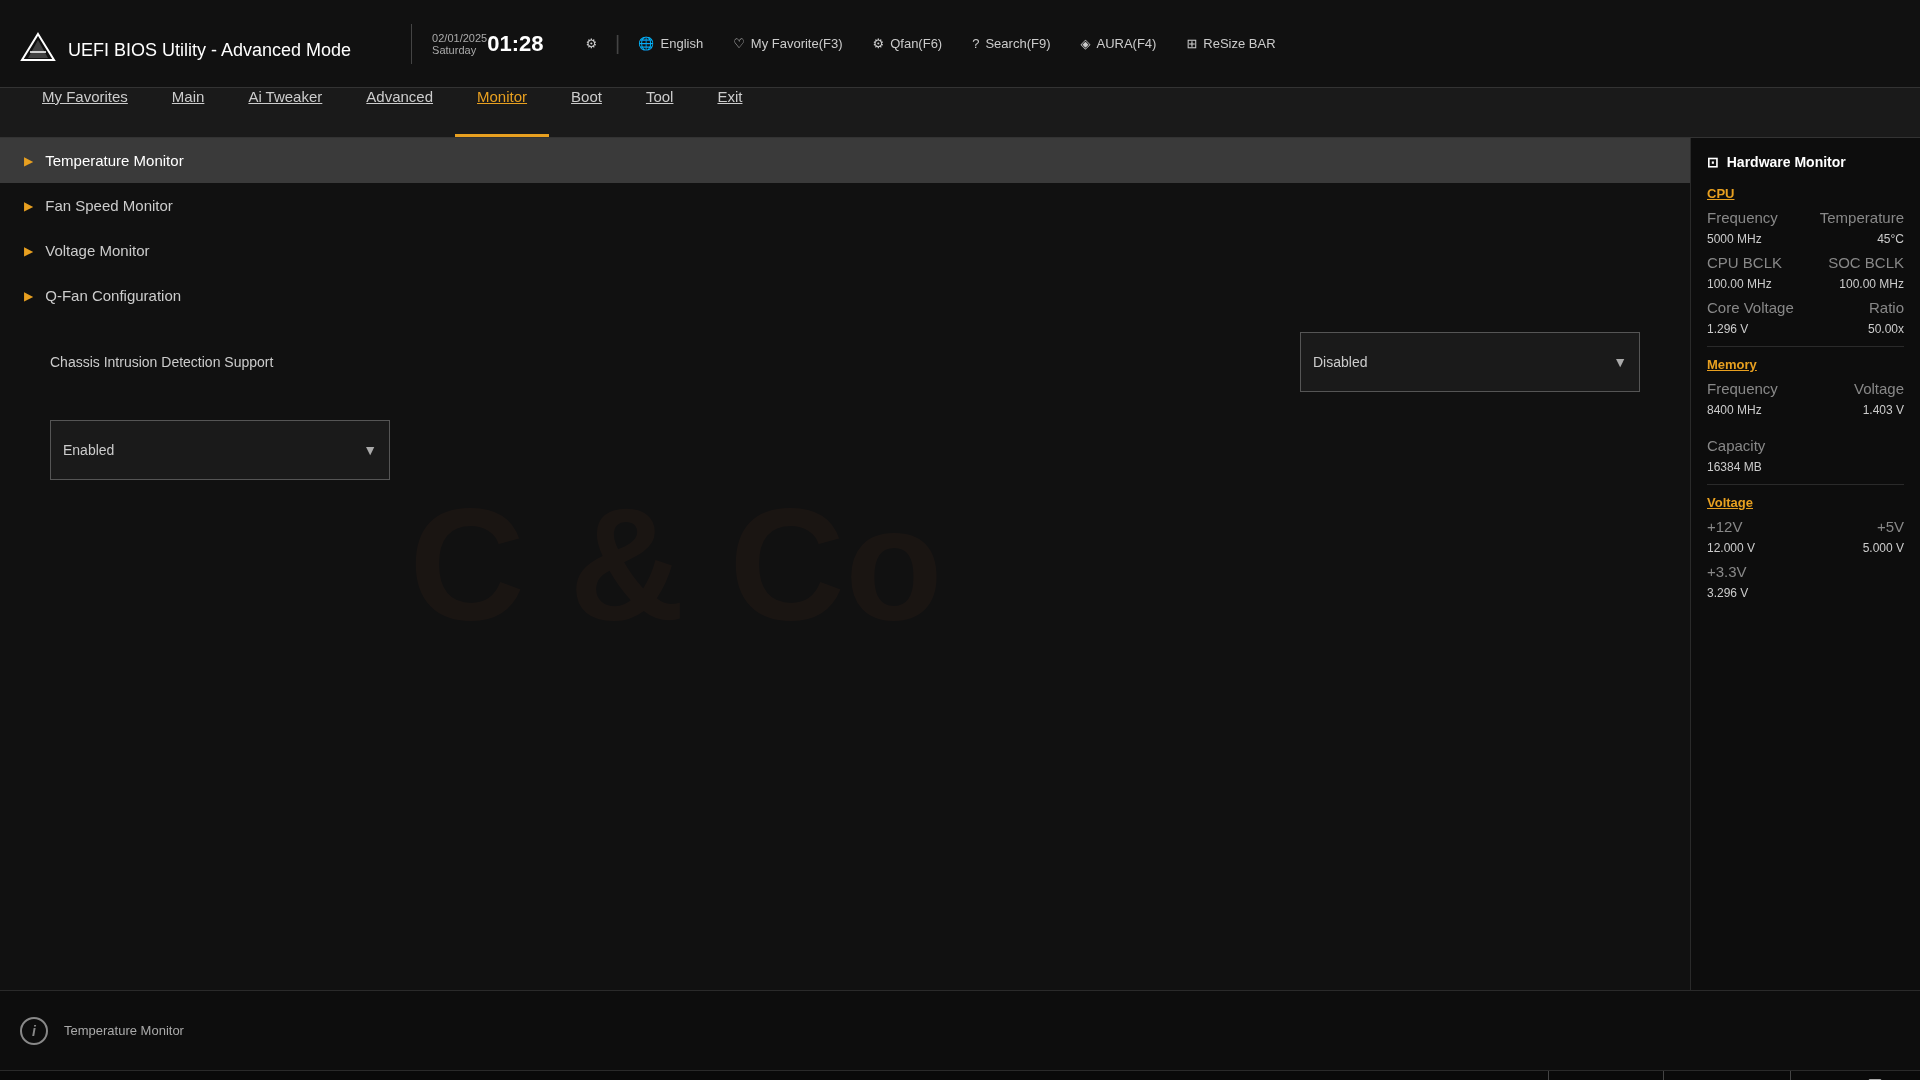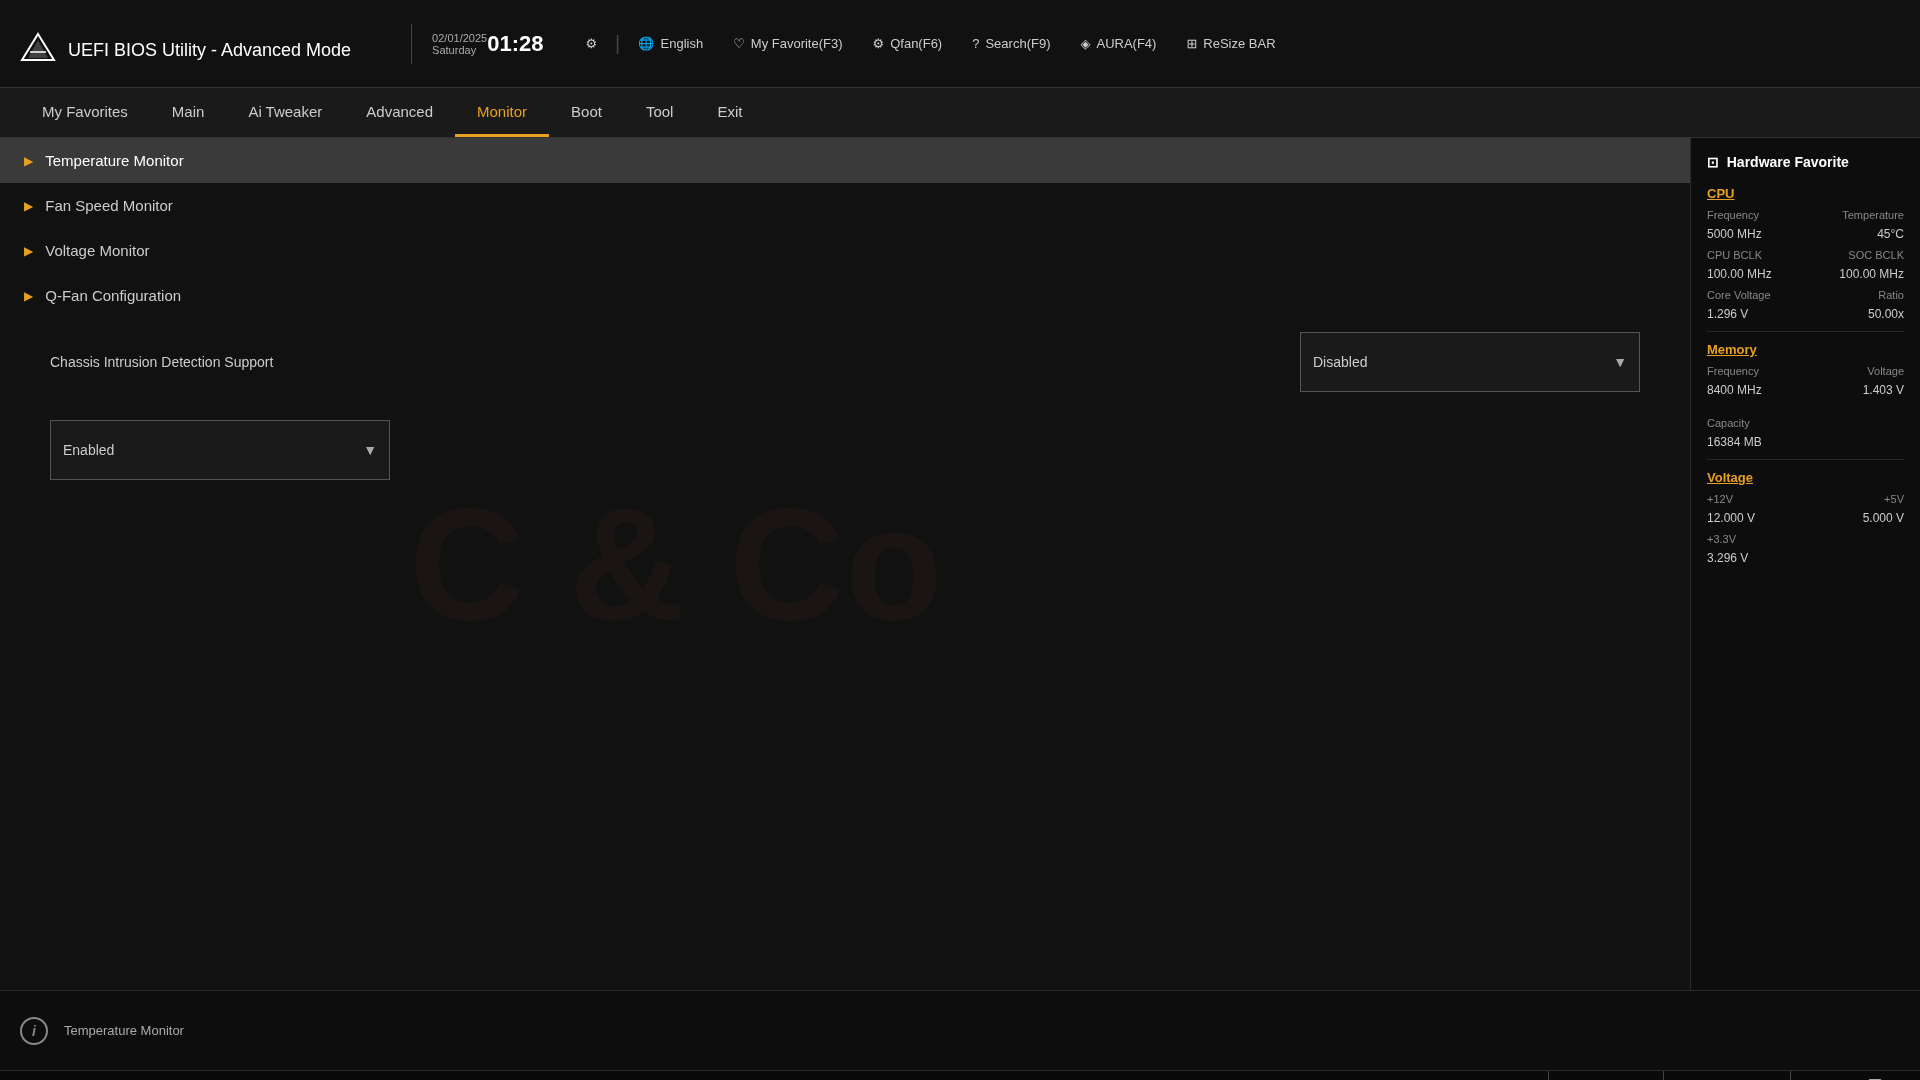--- a/index.html
+++ b/index.html
@@ -75,26 +75,27 @@
     .nav-bar {
       background: #1a1a1a;
       height: 50px;
       display: flex;
       align-items: stretch;
       padding: 0 20px;
       border-bottom: 1px solid #333;
     }
     .nav-item {
       display: flex;
-      align-items: center;
+      align-items: flex-start;
       padding: 0 22px;
       color: #ccc;
       font-size: 15px;
       cursor: pointer;
       border-bottom: 3px solid transparent;
+      text-decoration: underline;
     }
     .nav-item.active {
       color: #e8a020;
       border-bottom: 3px solid #e8a020;
     }
 
     
     .main-layout {
       display: flex;
       height: calc(1080px - 88px - 50px - 50px - 40px);
@@ -187,21 +188,21 @@
     .panel-divider {
       height: 1px;
       background: #2a2a2a;
       margin: 10px 0;
     }
     .panel-row {
       display: flex;
       justify-content: space-between;
       margin-bottom: 6px;
     }
-    .panel-key { color: #888; font-size: 11px; }
+    .panel-key { color: #888; font-size: 15px; }
     .panel-val { color: #ccc; font-size: 12px; }
 
     
     .info-bar {
       background: #0d0d0d;
       height: 80px;
       display: flex;
       align-items: center;
       padding: 0 20px;
       border-top: 1px solid #2a2a2a;
@@ -369,21 +370,21 @@
       <div class="setting-dropdown">
         <span>Enabled</span>
         <span class="dropdown-arrow">▼</span>
       </div>
     </div>
   </div>
 
   <div class="right-panel">
     <div class="panel-title">
       <span>⊡</span>
-      <span>Hardware Favorite</span>
+      <span>Hardware Monitor</span>
     </div>
 
     <div class="panel-section-title">CPU</div>
 
     <div class="panel-row">
       <span class="panel-key">Frequency</span>
       <span class="panel-key">Temperature</span>
     </div>
     <div class="panel-row">
       <span class="panel-val">5000 MHz</span>

